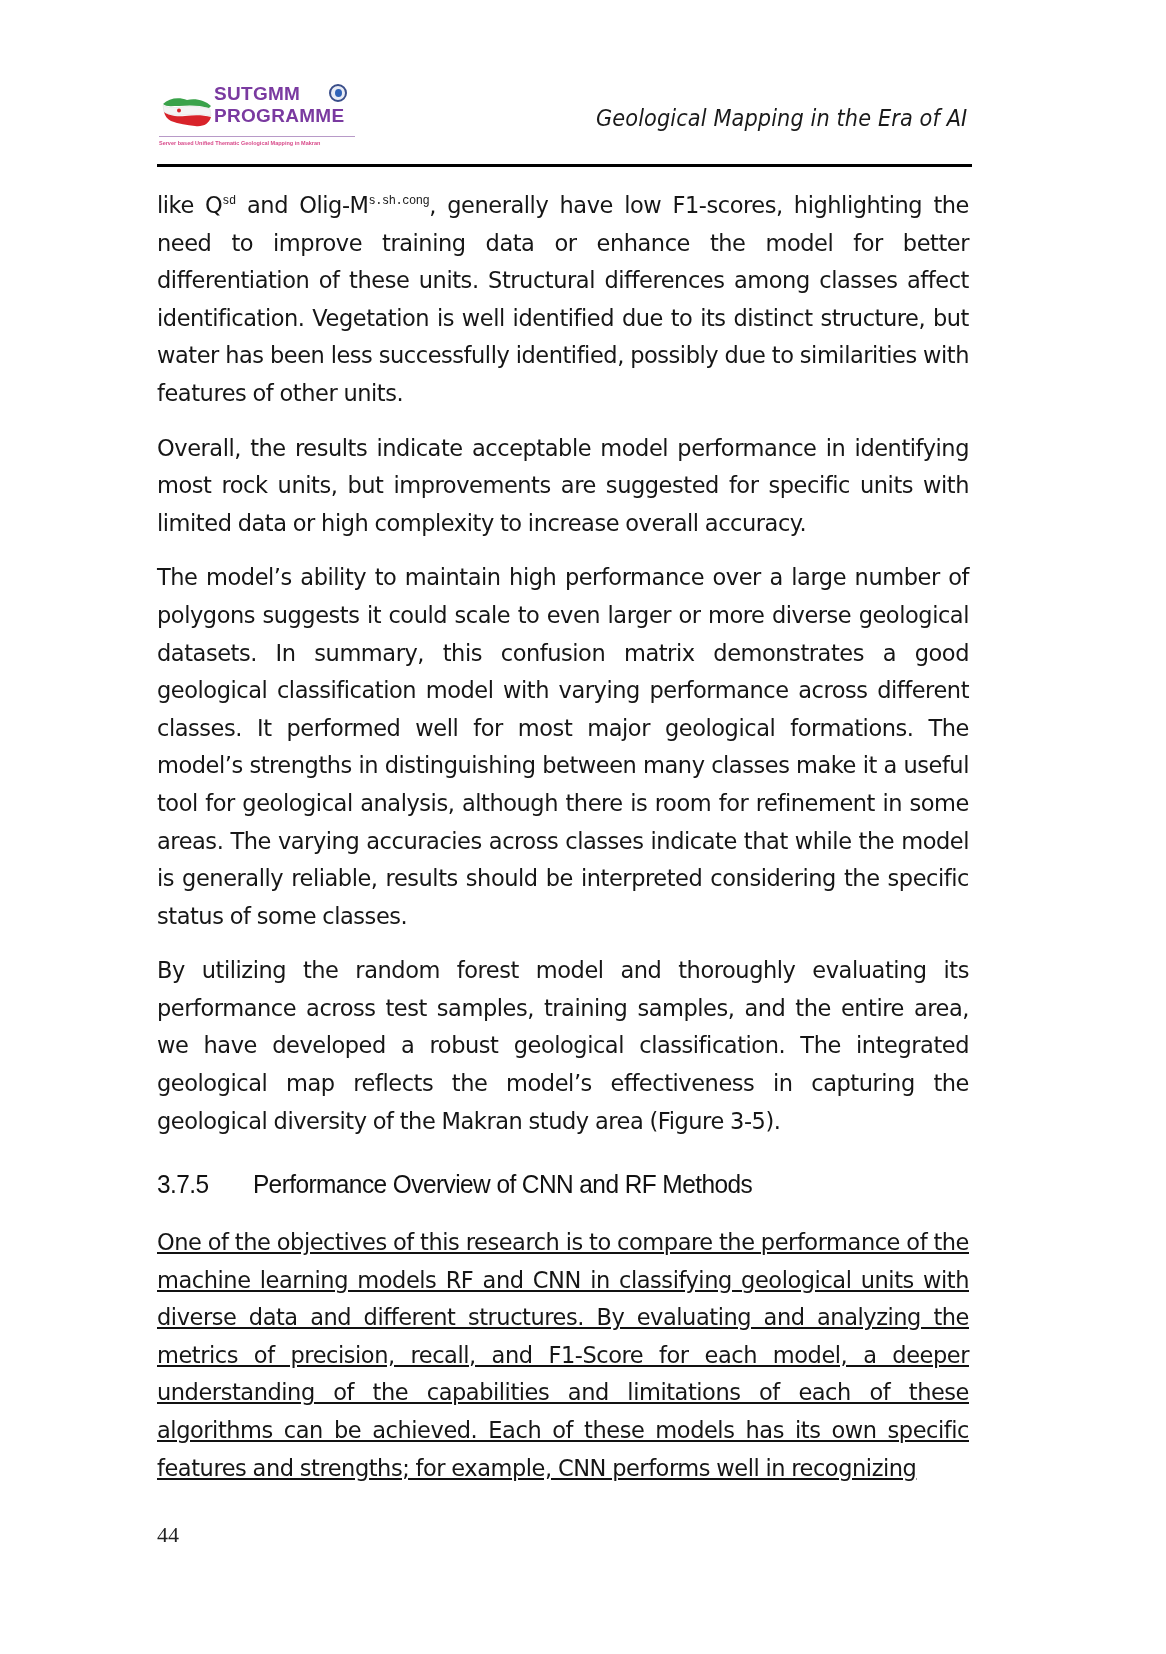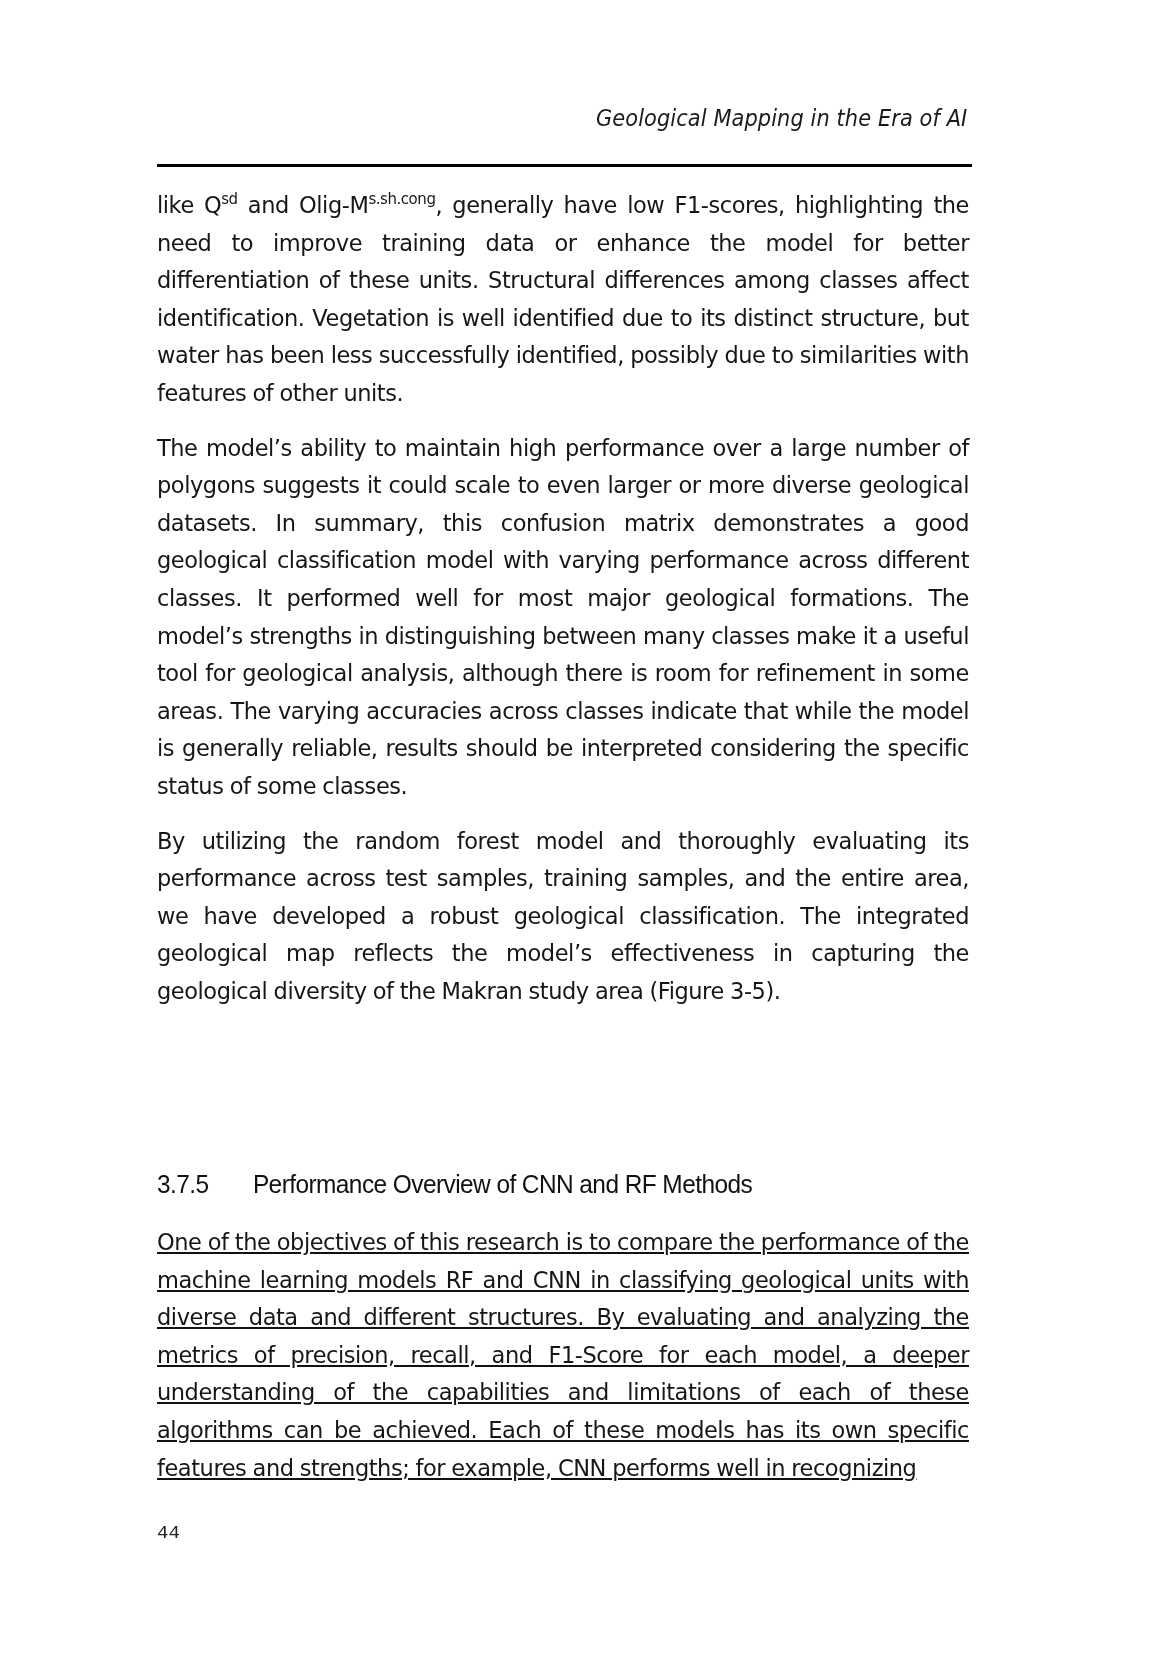--- a/index.html
+++ b/index.html
@@ -23,42 +23,58 @@
 
   .running-title { position: absolute; right: 5px; top: 25px; font-size: 22.5px; font-style: italic;
                    font-family: "DejaVu Sans", sans-serif; font-weight: 300; color: #1a1a1a;
                    letter-spacing: 0.1px; transform: scaleX(0.93); transform-origin: right center; }
   .header-rule { position: absolute; left: 0; top: 84px; width: 815px; height: 3px; background: #000; }
 
   .body-text { position: absolute; left: 157px; top: 187px; width: 812px; }
   .para { margin: 0 0 17px 0; font-size: 22.5px; line-height: 37.6px; text-align: justify;
           font-family: "DejaVu Sans", sans-serif; font-weight: normal; color: #161616;
           letter-spacing: -0.45px; word-spacing: -0.5px; }
-  .para sup { font-size: 15px; line-height: 0; vertical-align: 9px; }
+  .para sup { font-size: 12px; line-height: 0; vertical-align: 9px; font-family: Liberation Mono, monospace; }
 
   .section-heading { position: absolute; left: 157px; top: 1169px; font-size: 26px;
                      font-family: "Liberation Sans", sans-serif; color: #111; letter-spacing: -0.6px;
                      white-space: nowrap; transform: scaleX(0.94); transform-origin: left center; }
   .section-heading .num { display: inline-block; width: 102px; }
 
   .body-text-2 { position: absolute; left: 157px; top: 1224px; width: 812px; text-decoration: underline; }
 
-  .page-number { position: absolute; left: 157px; top: 1522px; font-size: 19px;
-                 font-family: Liberation Mono, monospace; color: #222; }
+  .page-number { position: absolute; left: 157px; top: 1522px; font-size: 22px;
+                 font-family: Liberation Serif, serif; color: #222; }
 </style>
 </head>
 <body>
 
 <div class="header">
+  <div class="logo">
+    <svg class="logo-flag" viewBox="0 0 56 36">
+      <path d="M4 10 C10 4 20 3 28 6 C36 4 46 6 52 12 L50 14 C40 11 30 11 20 12 C12 12 7 13 4 10 Z" fill="#3aa24a"></path>
+      <path d="M4 11 C8 14 14 14 22 13 C32 12 42 12 51 15 L52 22 C44 20 34 20 24 21 C14 22 8 20 5 18 Z" fill="#f4f4f4" stroke="#ddd" stroke-width="0.5"></path>
+      <path d="M5 18 C9 21 16 23 26 22 C36 21 44 21 52 23 C50 30 44 33 36 32 C28 31 20 30 12 27 C8 25 6 22 5 18 Z" fill="#d8232a"></path>
+      <circle cx="20" cy="16.5" r="2" fill="#d8232a"></circle>
+    </svg>
+    <div class="logo-title">
+      <span>SUTGMM</span>
+      <span class="l2">PROGRAMME</span>
+    </div>
+    <div class="logo-emblem"></div>
+    <div class="logo-rule"></div>
+    <div class="logo-sub">Server based Unified Thematic Geological Mapping in Makran</div>
+  </div>
   <div class="running-title">Geological Mapping in the Era of AI</div>
   <div class="header-rule"></div>
 </div>
 
 <div class="body-text">
   <p class="para"><span>like Q</span><sup>sd</sup><span> and Olig-M</span><sup>s.sh.cong</sup><span>, generally have low F1-scores, highlighting the need to improve training data or enhance the model for better differentiation of these units. Structural differences among classes affect identification. Vegetation is well identified due to its distinct structure, but water has been less successfully identified, possibly due to similarities with features of other units.</span></p>
+  <p class="para">Overall, the results indicate acceptable model performance in identifying most rock units, but improvements are suggested for specific units with limited data or high complexity to increase overall accuracy.</p>
   <p class="para">The model’s ability to maintain high performance over a large number of polygons suggests it could scale to even larger or more diverse geological datasets. In summary, this confusion matrix demonstrates a good geological classification model with varying performance across different classes. It performed well for most major geological formations. The model’s strengths in distinguishing between many classes make it a useful tool for geological analysis, although there is room for refinement in some areas. The varying accuracies across classes indicate that while the model is generally reliable, results should be interpreted considering the specific status of some classes.</p>
   <p class="para">By utilizing the random forest model and thoroughly evaluating its performance across test samples, training samples, and the entire area, we have developed a robust geological classification. The integrated geological map reflects the model’s effectiveness in capturing the geological diversity of the Makran study area (Figure 3-5).</p>
 </div>
 
 <div class="section-heading">
   <span class="num">3.7.5</span><span>Performance Overview of CNN and RF Methods</span>
 </div>
 
 <div class="body-text-2">
   <p class="para">One of the objectives of this research is to compare the performance of the machine learning models RF and CNN in classifying geological units with diverse data and different structures. By evaluating and analyzing the metrics of precision, recall, and F1-Score for each model, a deeper understanding of the capabilities and limitations of each of these algorithms can be achieved. Each of these models has its own specific features and strengths; for example, CNN performs well in recognizing</p>

